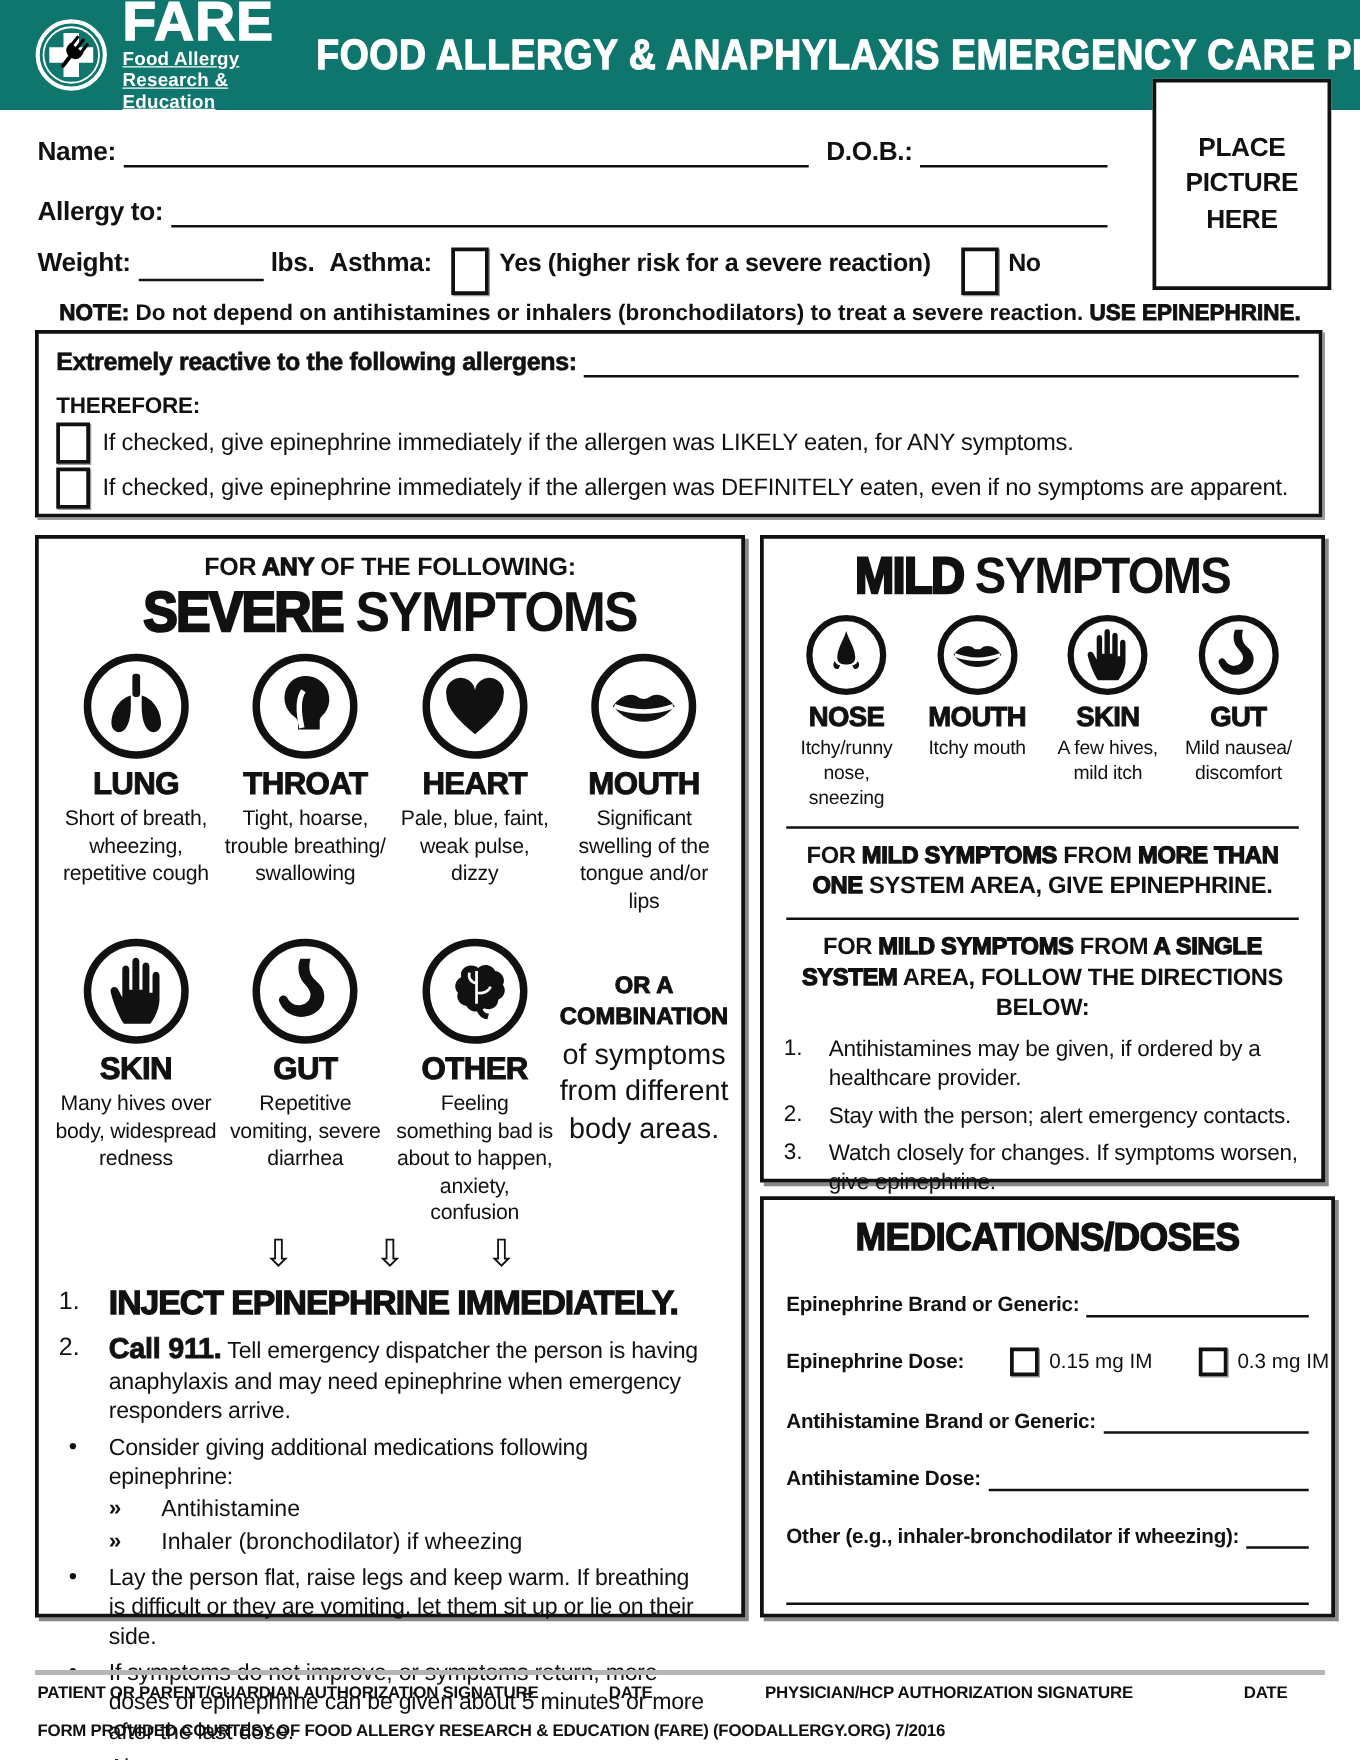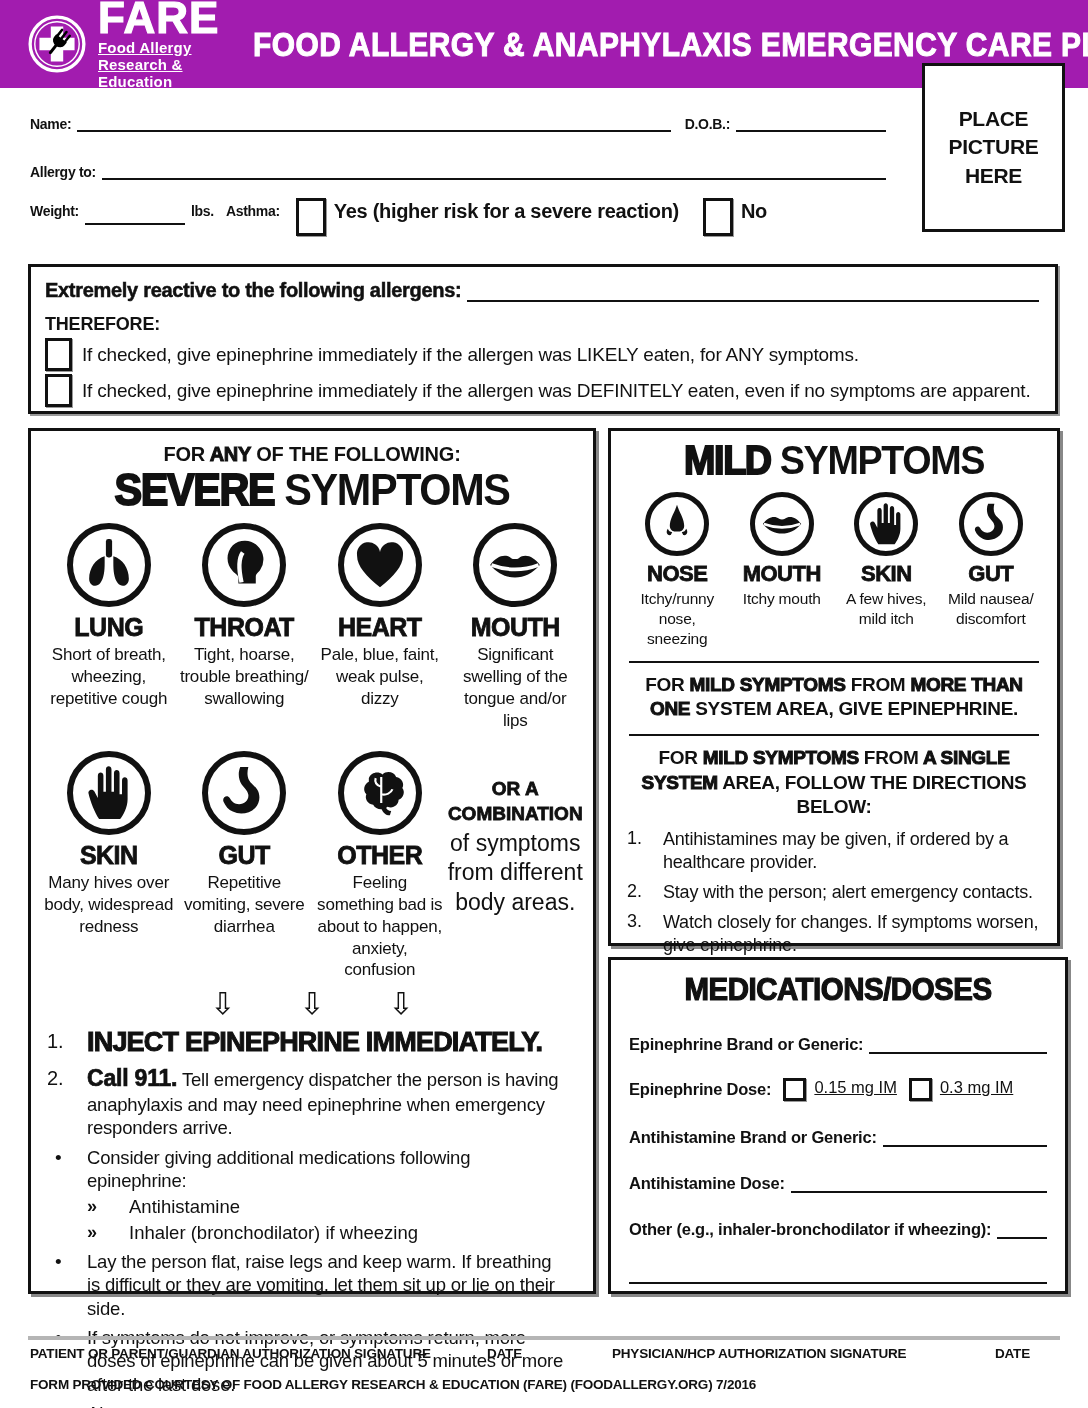--- a/index.html
+++ b/index.html
@@ -1,41 +1,41 @@
 <!DOCTYPE html>
 <html><head>
 <meta charset="utf-8">
 <style>
   * { margin:0; padding:0; box-sizing:border-box; }
   html,body { background:#fff; }
   body { font-family:"Liberation Sans","DejaVu Sans",sans-serif; color:#111; }
   #page { position:relative; width:1088px; height:1408px; background:#fff; overflow:hidden; }
 
   
-  .header { position:absolute; left:0; top:0; width:1088px; height:88px; background:#a21caf;
+  .header { position:absolute; left:0; top:0; width:1088px; height:88px; background:#0f766e;
             display:flex; align-items:center; }
   .logo-wrap { display:flex; align-items:center; margin-left:26px; }
   .logo-circle { width:62px; height:62px; flex:0 0 auto; }
   .logo-text { margin-left:10px; }
   .logo-name { color:#fff; font-size:44px; font-weight:700; letter-spacing:1px; line-height:0.9;
                -webkit-text-stroke:1.2px #fff; }
   .logo-tagline { color:#fff; font-size:15px; font-weight:700; margin-top:2px; letter-spacing:0.2px;text-decoration:underline; }
   .header-title { color:#fff; font-size:34px; font-weight:700; -webkit-text-stroke:1px #fff;
                   white-space:nowrap; letter-spacing:0.5px; margin-left:34px;
                   transform:scaleX(0.88); transform-origin:left center; }
 
   
   .picture-box { position:absolute; left:922px; top:63px; width:143px; height:169px; background:#fff;
                  border:3px solid #111; z-index:5; display:flex; align-items:center; justify-content:center; }
   .picture-box span { display:block; width:104px; text-align:center; font-size:21px; font-weight:700;
                       line-height:1.35; letter-spacing:-0.3px; }
 
   
   .frow { position:absolute; display:flex; align-items:flex-end; }
-  .flabel { font-weight:700; font-size:14px; letter-spacing:-0.3px; white-space:nowrap; }
+  .flabel { font-weight:700; font-size:21px; letter-spacing:-0.3px; white-space:nowrap; }
   .wline { border-bottom:2px solid #111; flex:1 1 auto; height:22px; margin-left:6px; }
   .wline.fixed { flex:0 0 auto; }
   .cbx { border:3px solid #111; background:#fff; box-shadow:1px 1px 0 #999; flex:0 0 auto; }
   .cbx.big { width:30px; height:38px; margin:0 8px 0 16px; position:relative; top:6px; }
   .cbx.med { width:27px; height:33px; margin-right:10px; }
   .cbx.sq  { width:23px; height:23px; margin:0 8px 0 0; }
   .bold19 { font-weight:700; font-size:20px; letter-spacing:-0.3px; white-space:nowrap; }
 
   .note-row { position:absolute; left:0; top:240px; width:1088px; text-align:center; font-size:18px; }
   .note-row .nb { font-weight:700; -webkit-text-stroke:0.7px #111; }
@@ -103,21 +103,21 @@
   .mild-step { display:flex; margin-top:7px; }
   .mild-stepnum { flex:0 0 36px; font-size:18px; }
   .mild-steptext { font-size:18px; line-height:1.28; letter-spacing:-0.2px; }
 
   .meds-title { text-align:center; font-size:31px; font-weight:700; letter-spacing:-0.5px;
                 -webkit-text-stroke:1.2px #111; margin-top:4px; transform:scaleX(0.95); }
   .med-row { display:flex; align-items:flex-end; margin-top:27px; }
   .med-label { font-size:16.5px; font-weight:700; letter-spacing:-0.2px; white-space:nowrap; }
   .med-row .wline { height:18px; }
   .dose-row { display:flex; align-items:center; margin-top:24px; }
-  .dose-opt { display:flex; align-items:flex-start; margin-left:12px;text-decoration:underline; }
+  .dose-opt { display:flex; align-items:center; margin-left:37px; }
   .dose-opt span { font-size:16.5px; font-weight:500; white-space:nowrap; }
 
   
   .footer-line { position:absolute; left:28px; top:1336px; width:1032px; height:4px; background:#b5b5b5; }
   .sig-label { position:absolute; top:1346px; font-size:13.5px; font-weight:700; letter-spacing:-0.2px;
                white-space:nowrap; }
   .courtesy { position:absolute; left:30px; top:1377px; font-size:13.5px; font-weight:700;
               letter-spacing:-0.2px; }
 </style>
 </head>
@@ -167,20 +167,25 @@
     <span class="flabel">Weight:</span>
     <span class="wline fixed" style="width:100px; height:18px; position:relative; top:5px;"></span>
     <span class="flabel" style="margin-left:6px;">lbs.</span>
     <span class="flabel" style="margin-left:12px;">Asthma:</span>
     <span class="cbx big"></span>
     <span class="bold19">Yes (higher risk for a severe reaction)</span>
     <span class="cbx big" style="margin-left:24px;"></span>
     <span class="bold19">No</span>
   </div>
 
+  <div class="note-row">
+    <span class="nb">NOTE:</span>
+    <span class="nt">Do not depend on antihistamines or inhalers (bronchodilators) to treat a severe reaction.</span>
+    <span class="nb">USE EPINEPHRINE.</span>
+  </div>
 
   <div class="reactive-box">
     <div class="reactive-top">
       <span class="flabel">Extremely reactive to the following allergens:</span>
       <span class="wline"></span>
     </div>
     <div class="therefore">THEREFORE:</div>
     <div class="chk-row">
       <span class="cbx med"></span>
       <span>If checked, give epinephrine immediately if the allergen was LIKELY eaten, for ANY symptoms.</span>

